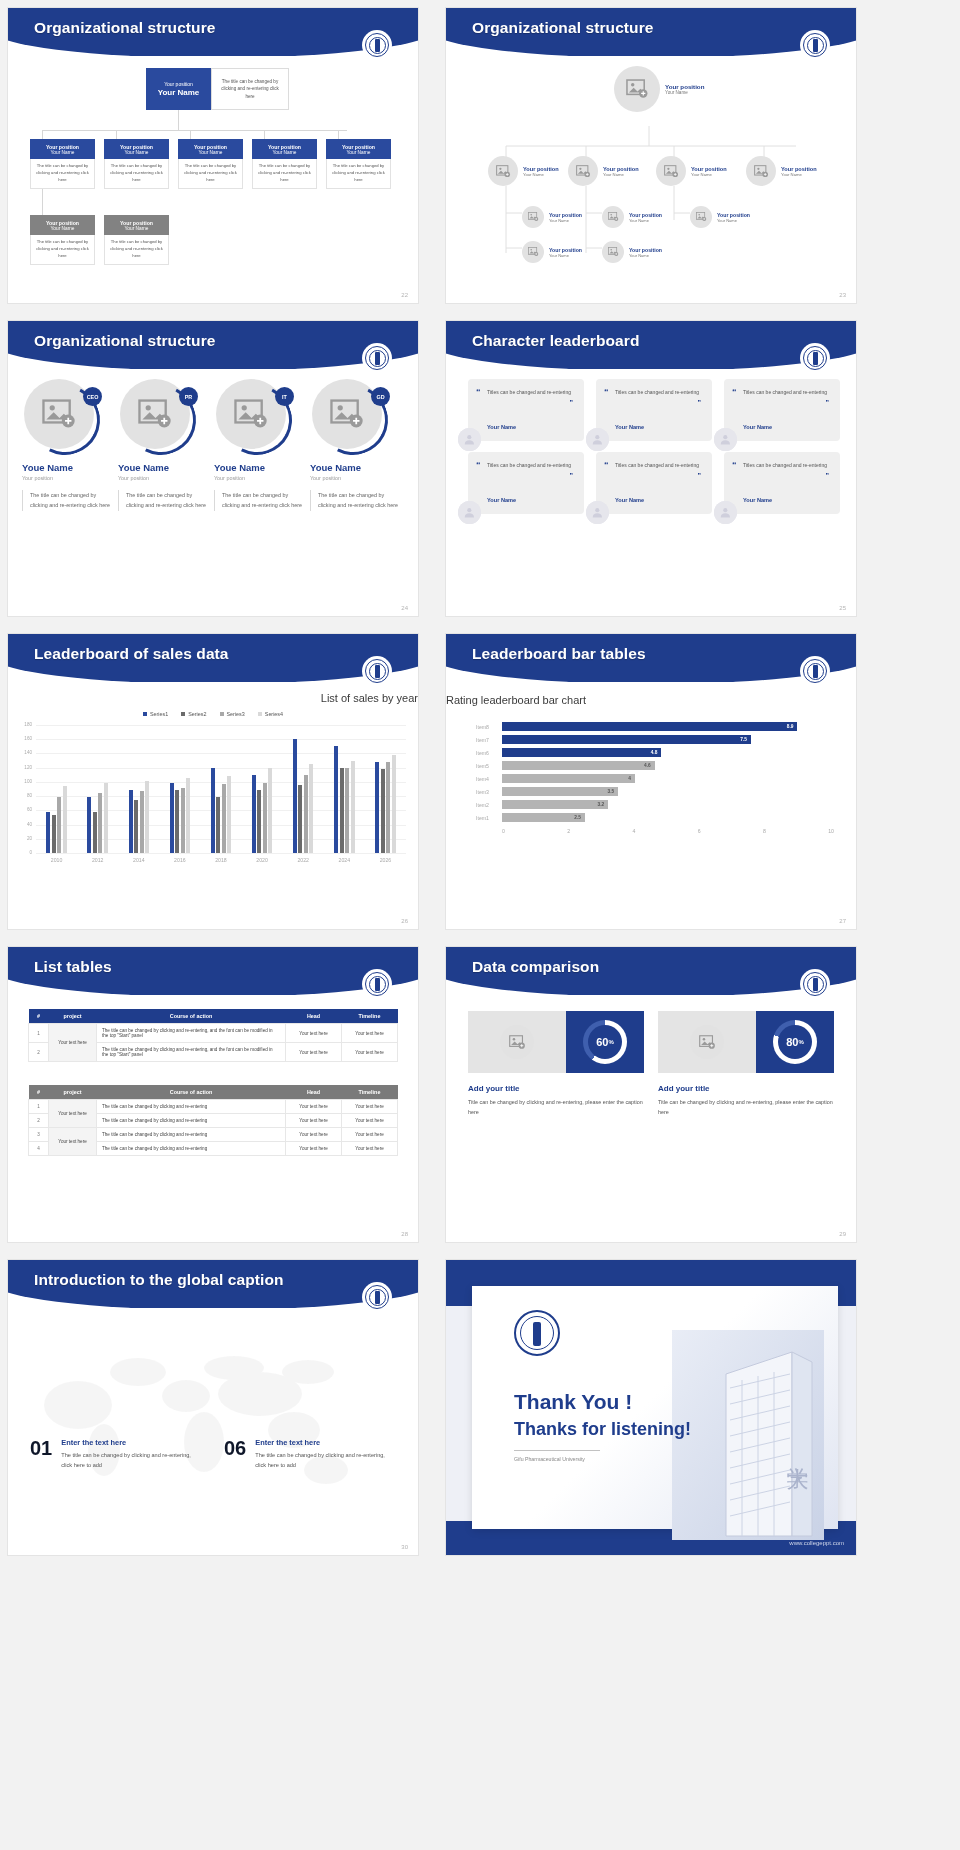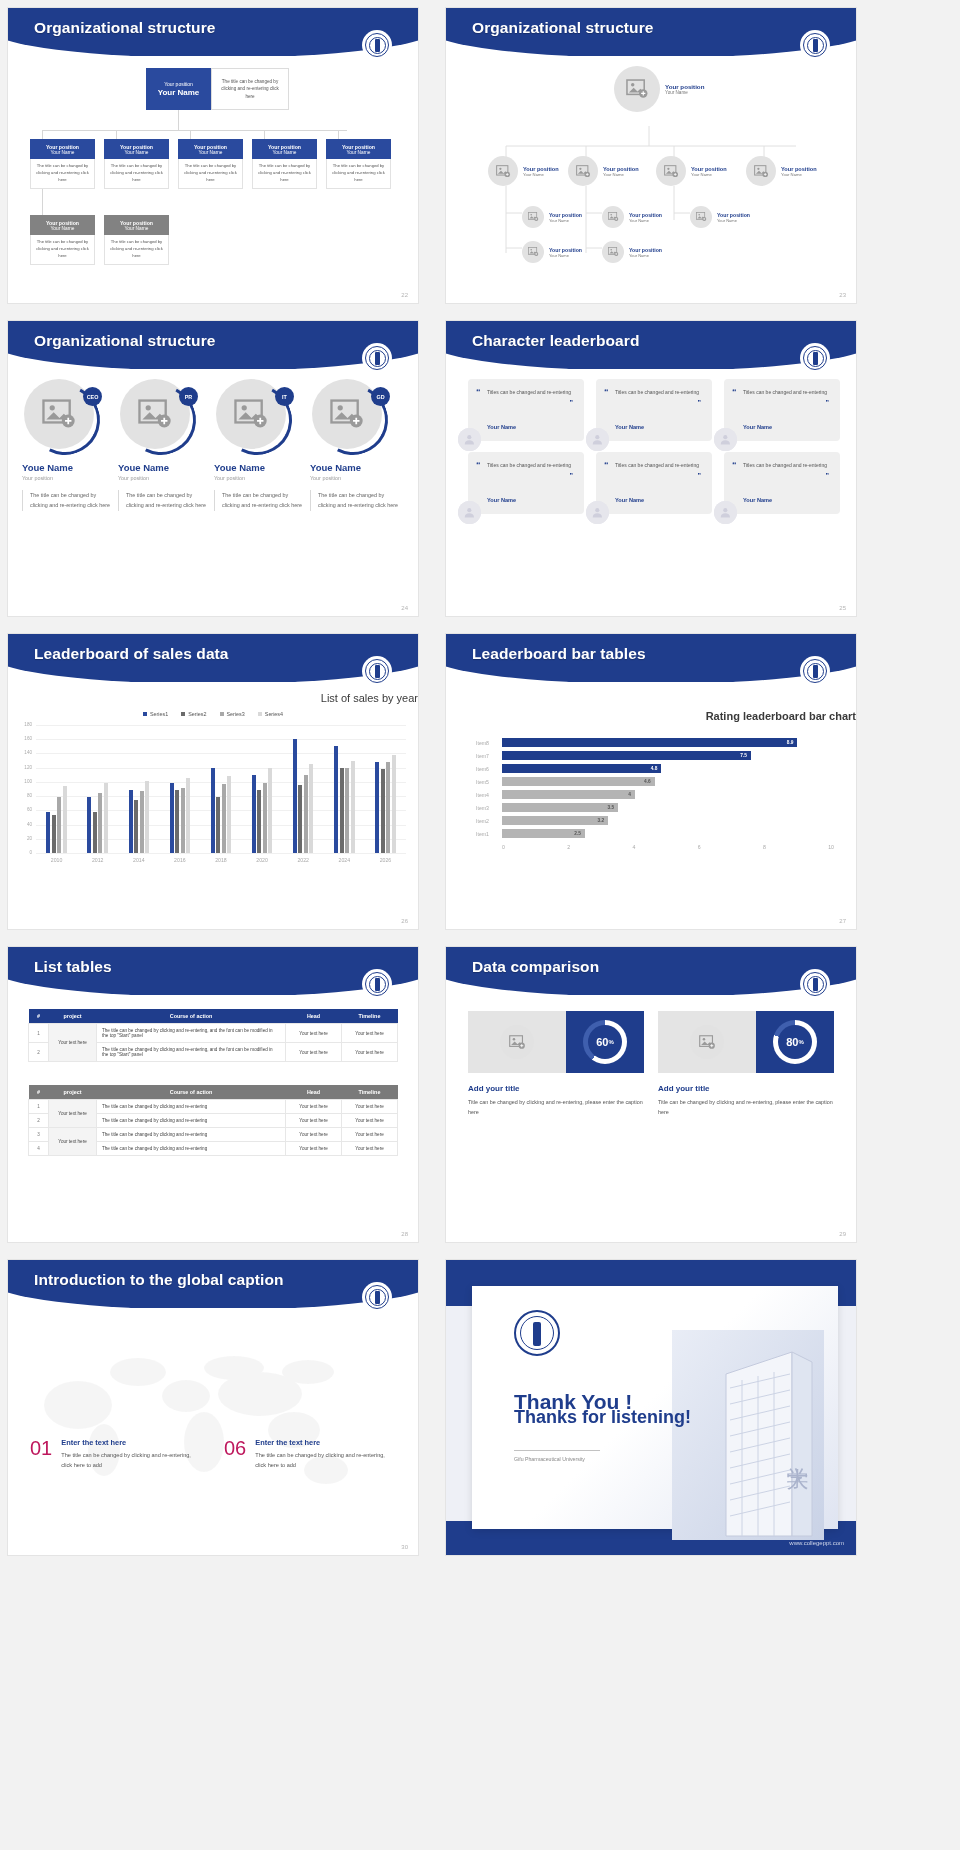--- a/index.html
+++ b/index.html
@@ -132,21 +132,21 @@
   .cc .plot { position:relative; margin:8px 12px 0 28px; height:128px; }
   .cc .yl { position:absolute; left:-22px; font-size:4.6px; color:#aaa; width:18px; text-align:right;}
   .cc .gl { position:absolute; left:0; right:0; height:1px; background:#f0f0f0;}
   .cc .bars { position:absolute; left:0; right:0; bottom:0; top:0; display:flex; align-items:flex-end; justify-content:space-around;}
   .cc .grp { display:flex; align-items:flex-end; gap:1.5px; height:100%; }
   .cc .grp b { display:block; width:4px; }
   .cc .xl { display:flex; justify-content:space-around; margin:4px 12px 0 28px;}
   .cc .xl span { font-size:5.2px; color:#aaa; }
   
   .lb { position:absolute; left:0; top:52px; width:410px; }
-  .lb .ct { text-align:right; font-size:11px; color:#3a3a3a; margin-top:24px;font-weight:bold;}
+  .lb .ct { text-align:left; font-size:11px; color:#3a3a3a; margin-top:8px;}
   .lb .rows { margin:14px 22px 0 30px; }
   .lb .row { display:flex; align-items:center; height:13px; }
   .lb .lab { width:26px; font-size:5.2px; color:#aaa; text-align:left;}
   .lb .track { flex:1; position:relative; height:13px; }
   .lb .bar {
     position:absolute; left:0; top:1.5px; height:9px; display:flex;
     align-items:center; justify-content:flex-end; padding-right:4px;
     color:#fff; font-size:4.8px; font-weight:bold;
   }
   .lb .bar.g { background:#b4b4b4; color:#555;}
@@ -179,41 +179,41 @@
   }
   .dc .donut em { font-style:normal; font-size:6px; }
   .dc .donut span { background:#1f3d8c; width:34px; height:34px; border-radius:50%;
                     display:flex; align-items:center; justify-content:center;}
   .dc h4 { margin:11px 0 4px; font-size:8px; color:#1f3d8c; }
   .dc p { margin:0; font-size:5.4px; color:#555; line-height:1.85;}
   
   .gb-map { position:absolute; left:0; top:50px; width:410px; height:245px; opacity:.5;}
   .gb { position:absolute; left:22px; top:178px; display:flex; gap:22px;}
   .gb .it { display:flex; gap:9px; width:172px;}
-  .gb .num { font-size:20px; font-weight:normal; color:#be185d; line-height:1;}
+  .gb .num { font-size:20px; font-weight:bold; color:#0f172a; line-height:1;}
   .gb .h { font-size:7.4px; font-weight:bold; color:#1f3d8c; }
   .gb .p { font-size:5.6px; color:#555; line-height:1.8; margin-top:3px;}
   
   .ty-bg { position:absolute; inset:0; background:#eef0f6; }
   .ty-band { position:absolute; left:0; top:0; width:100%; height:46px; background:#1f3d8c;}
   .ty-band2{ position:absolute; left:0; bottom:0; width:100%; height:34px; background:#1f3d8c;}
   .ty-card {
     position:absolute; left:26px; top:26px; right:18px; bottom:26px;
     background:linear-gradient(135deg,#ffffff 0%, #ffffff 48%, #dfe4f1 100%);
     box-shadow:0 2px 8px rgba(0,0,0,.12);
   }
   .ty-seal { position:absolute; left:42px; top:24px; width:46px; height:46px;}
   .ty-seal i {
     display:block; width:46px; height:46px; border-radius:50%;
     border:2px solid #1f3d8c; position:relative; background:#fff;
   }
   .ty-seal i::before{content:""; position:absolute; inset:4px; border-radius:50%; border:1.4px solid #1f3d8c;}
   .ty-seal i::after{content:""; position:absolute; left:50%; top:10px; margin-left:-4px; width:8px;height:24px;background:#1f3d8c;border-radius:2px;}
   .ty-t1 { position:absolute; left:42px; top:104px; font-size:21px; font-weight:bold; color:#1f3d8c;}
-  .ty-t2 { position:absolute; left:42px; top:121px; font-size:18px; font-weight:bold; color:#1f3d8c;}
+  .ty-t2 { position:absolute; left:42px; top:133px; font-size:18px; font-weight:bold; color:#1f3d8c;}
   .ty-rule{ position:absolute; left:42px; top:164px; width:86px; height:1px; background:#c2c2c2;}
   .ty-sub { position:absolute; left:42px; top:170px; font-size:5.2px; color:#888;}
   .ty-bldg { position:absolute; right:14px; top:44px; width:152px; height:210px; overflow:hidden;}
   .ty-url { position:absolute; right:12px; bottom:9px; font-size:6px; color:#cfd6ea; z-index:5;}
 </style>
 </head>
 <body>
 
 <div class="grid">
 

